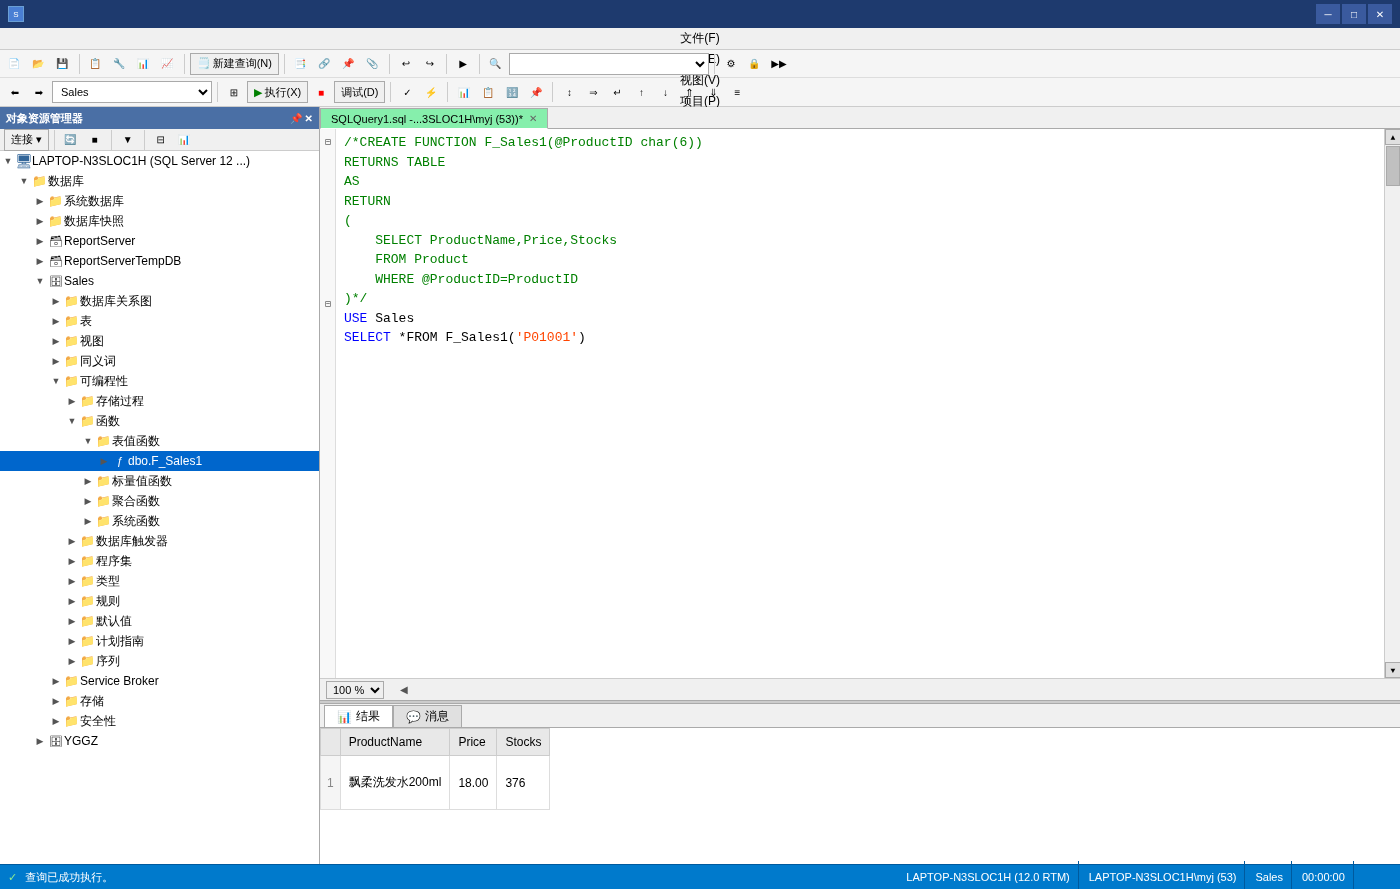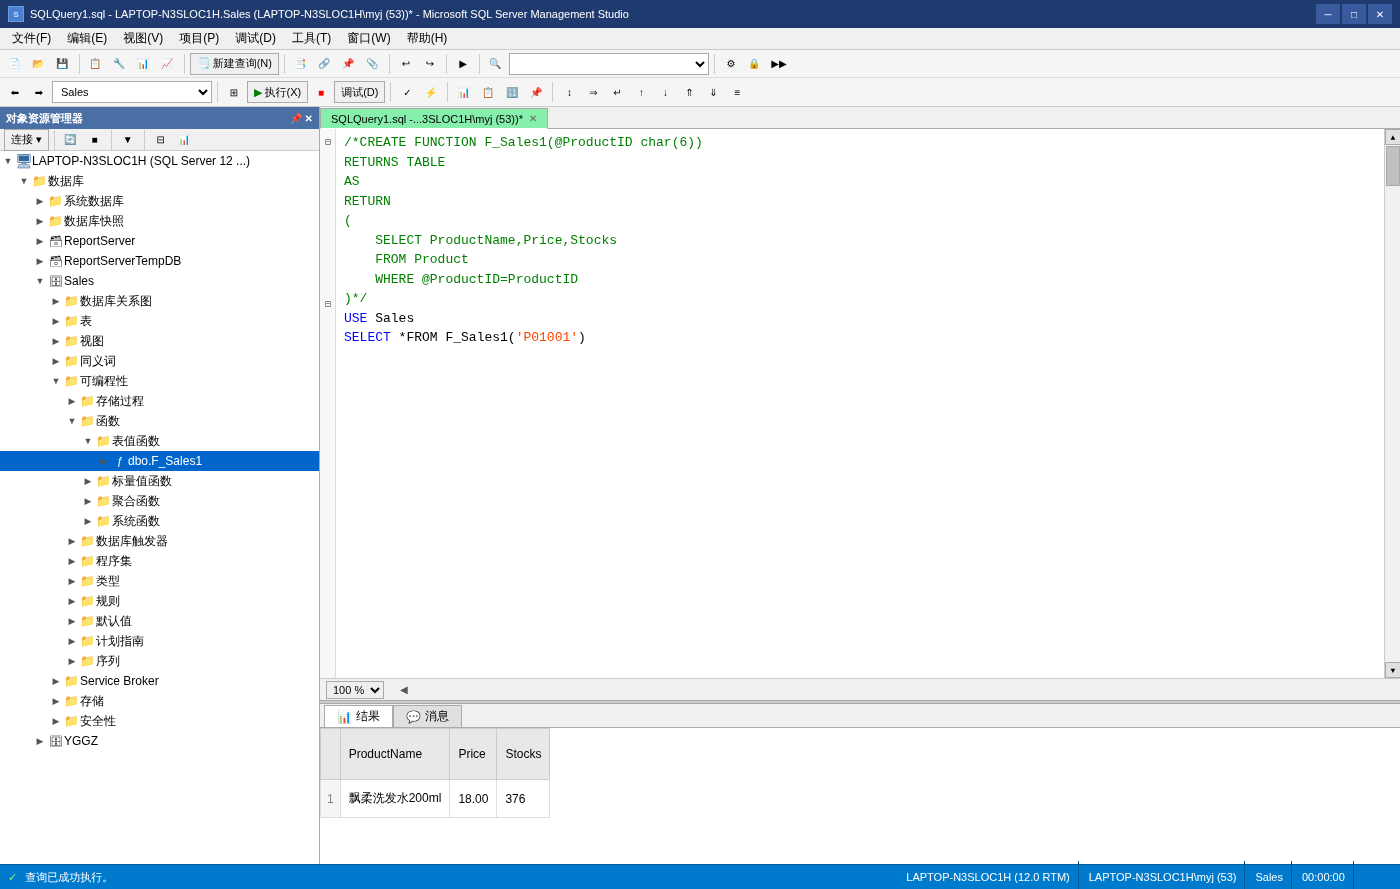--- a/index.html
+++ b/index.html
@@ -5,21 +5,21 @@
     * { margin: 0; padding: 0; box-sizing: border-box; }
     body { font-family: 'Microsoft YaHei', SimSun, sans-serif; font-size: 12px; background: #f0f0f0; overflow: hidden; width: 1400px; height: 889px; }
     
     
     #title-bar { background: #1e3a6e; color: white; height: 28px; display: flex; align-items: center; padding: 0 8px; justify-content: space-between; }
     #title-bar .title-text { font-size: 11px; display: flex; align-items: center; gap: 6px; }
     #title-bar .window-controls { display: flex; gap: 2px; }
     #title-bar .win-btn { width: 24px; height: 20px; background: #3a5a9e; border: none; color: white; cursor: pointer; font-size: 10px; display: flex; align-items: center; justify-content: center; }
 
     
-    #menu-bar { background: #f0f0f0; border-bottom: 1px solid #ccc; height: 22px; display: flex; align-items: center; padding: 0 4px; }
+    #menu-bar { background: #f0f0f0; border-bottom: 1px solid #ccc; height: 22px; display: flex; align-items: center; padding: 0 4px; flex-direction: column; }
     .menu-item { padding: 2px 8px; cursor: pointer; font-size: 12px; height: 22px; display: flex; align-items: center; }
 
     
     #toolbar-area { background: #f5f5f5; border-bottom: 1px solid #ccc; }
     #toolbar1 { height: 28px; display: flex; align-items: center; padding: 0 4px; gap: 2px; border-bottom: 1px solid #ddd; }
     #toolbar2 { height: 28px; display: flex; align-items: center; padding: 0 4px; gap: 2px; }
     .tb-btn { width: 22px; height: 22px; background: transparent; border: 1px solid transparent; cursor: pointer; display: flex; align-items: center; justify-content: center; font-size: 10px; }
     .tb-separator { width: 1px; height: 20px; background: #ccc; margin: 0 3px; }
     .tb-dropdown { height: 22px; border: 1px solid #aaa; background: white; padding: 0 4px; font-size: 11px; min-width: 80px; }
     .tb-btn-text { height: 22px; border: 1px solid #aaa; background: #f0f0f0; padding: 0 6px; font-size: 11px; cursor: pointer; display: flex; align-items: center; gap: 2px; }
@@ -61,22 +61,22 @@
 
     
     #results-pane { height: 160px; display: flex; flex-direction: column; overflow: hidden; }
     #results-tabs { background: #f0f0f0; border-bottom: 1px solid #aaa; height: 24px; display: flex; align-items: flex-end; padding: 0 4px; }
     .results-tab { height: 22px; padding: 0 12px; border: 1px solid #aaa; border-bottom: none; background: #e0e0e0; cursor: pointer; font-size: 12px; display: flex; align-items: center; gap: 4px; }
     .results-tab.active { background: white; }
     #results-content { flex: 1; overflow: auto; background: white; }
     
     
     #results-table { border-collapse: collapse; font-size: 12px; font-family: 'Microsoft YaHei', sans-serif; }
-    #results-table th { background: #e8e8e8; border: 1px solid #ccc; padding: 18px 8px; text-align: left; font-weight: normal; white-space: nowrap; }
-    #results-table td { border: 1px solid #ddd; padding: 10px 8px; white-space: nowrap; }
+    #results-table th { background: #e8e8e8; border: 1px solid #ccc; padding: 6px 8px; text-align: left; font-weight: normal; white-space: nowrap; }
+    #results-table td { border: 1px solid #ddd; padding: 18px 8px; white-space: nowrap; }
     #results-table td.row-num { color: #888; background: #f5f5f5; text-align: right; padding: 2px 6px; }
 
     
     #right-scrollbar { width: 16px; background: #f0f0f0; border-left: 1px solid #ccc; display: flex; flex-direction: column; }
     .scroll-btn { width: 16px; height: 16px; background: #e0e0e0; border: 1px solid #aaa; display: flex; align-items: center; justify-content: center; font-size: 8px; cursor: pointer; }
     .scroll-track { flex: 1; background: #f0f0f0; }
     .scroll-thumb { width: 14px; margin: 1px; background: #c0c0c0; border: 1px solid #aaa; height: 40px; }
 
     
     #status-bar { background: #007acc; color: white; height: 25px; display: flex; align-items: center; padding: 0 8px; font-size: 11px; justify-content: space-between; border-top: 1px solid #005a9e; }
@@ -101,21 +101,20 @@
     
     #editor-margin { width: 16px; background: #f8f8f8; border-right: 1px solid #ddd; padding-top: 4px; }
     .fold-icon { width: 16px; height: 18px; display: flex; align-items: center; justify-content: center; font-size: 10px; color: #666; cursor: pointer; line-height: 1.5; }
   </style>
 </head>
 <body>
 
 <div id="title-bar">
   <div class="title-text">
     <span style="width:16px;height:16px;background:#4a7fd4;border:1px solid #6a9fd4;display:inline-block;font-size:8px;color:white;text-align:center;line-height:16px;">S</span>
-    <span>SQLQuery1.sql - LAPTOP-N3SLOC1H.Sales (LAPTOP-N3SLOC1H\myj (53))* - Microsoft SQL Server Management Studio</span>
   </div>
   <div class="window-controls">
     <button class="win-btn">─</button>
     <button class="win-btn">□</button>
     <button class="win-btn close-btn">✕</button>
   </div>
 </div>
 
 <div id="menu-bar">
   <span class="menu-item">文件(F)</span>

